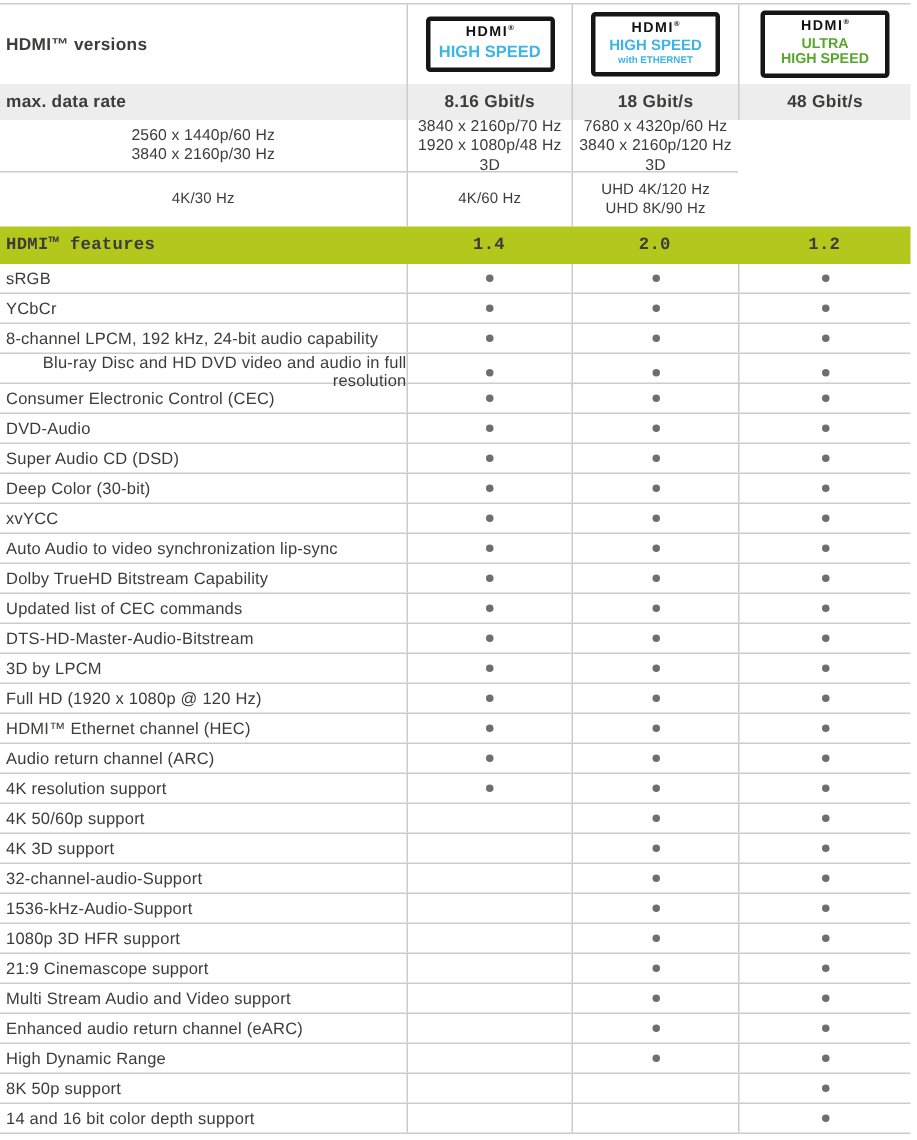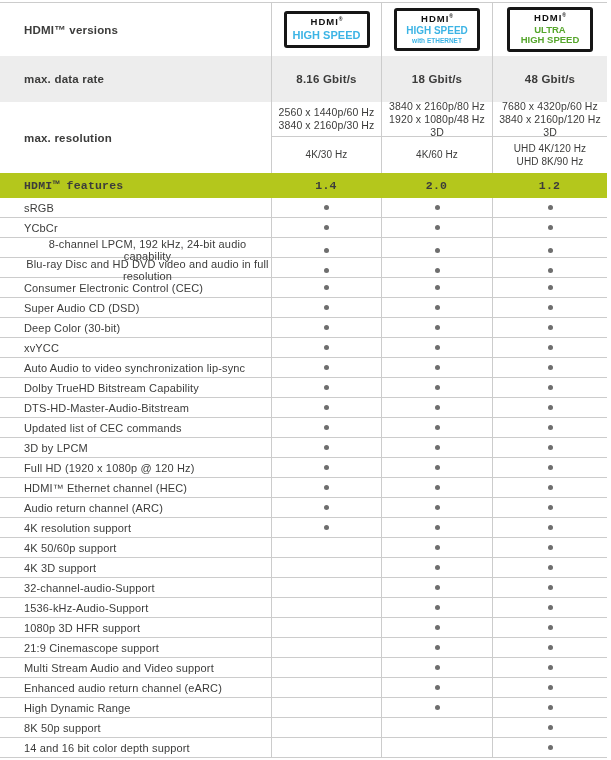--- a/index.html
+++ b/index.html
@@ -18,26 +18,26 @@
     background: #ffffff;
     font-family: "Liberation Sans", sans-serif;
     color: var(--text);
     overflow: hidden;
   }
   body { padding-top: 2px; }
   .table { width: 607px; border-top: 1px solid var(--border); }
 
   .row { display: grid; grid-template-columns: 271px 110px 111px 115px; }
   .cell { display: flex; align-items: center; justify-content: center; text-align: center; }
-  .cell.label { justify-content: flex-start; text-align: center; padding-left: 24px; }
+  .cell.label { justify-content: flex-start; text-align: right; padding-left: 4px; }
   .bordered > .cell + .cell { border-left: 1px solid var(--border); }
 
   
   .row.versions { height: 53px; }
-  .row.datarate { height: 46px; background: var(--gray); }
+  .row.datarate { height: 24px; background: var(--gray); }
   .row.resolution { height: 71px; }
   .row.green { height: 25px; background: var(--green); font-family: Liberation Mono, monospace; }
 
   .hdr-label { font-size: 11.5px; font-weight: bold; letter-spacing: .2px; }
   .val-bold { font-size: 11.5px; font-weight: bold; letter-spacing: .2px; }
 
   
   .badge {
     background: #fff; border: 3px solid var(--bborder); border-radius: 3px;
     width: 86px; padding: 3px 2px 4px; text-align: center; line-height: 1;
@@ -98,33 +98,32 @@
   </div>
 
   <div class="row datarate bordered">
     <div class="cell label hdr-label">max. data rate</div>
     <div class="cell val-bold">8.16 Gbit/s</div>
     <div class="cell val-bold">18 Gbit/s</div>
     <div class="cell val-bold">48 Gbit/s</div>
   </div>
 
   <div class="row resolution bordered">
-    <div class="cell label hdr-label">max. resolution</div>
     <div class="cell res-cell">
       <div class="res-a">
         <div>2560 x 1440p/60 Hz</div>
         <div>3840 x 2160p/30 Hz</div>
       </div>
       <div class="res-b">
         <div>4K/30 Hz</div>
       </div>
     </div>
     <div class="cell res-cell">
       <div class="res-a">
-        <div>3840 x 2160p/80 Hz</div>
+        <div>3840 x 2160p/70 Hz</div>
         <div>1920 x 1080p/48 Hz 3D</div>
       </div>
       <div class="res-b">
         <div>4K/60 Hz</div>
       </div>
     </div>
     <div class="cell res-cell">
       <div class="res-a">
         <div>7680 x 4320p/60 Hz</div>
         <div>3840 x 2160p/120 Hz 3D</div>
@@ -198,20 +197,32 @@
           <span class="dot"></span>
         </div>
     <div class="cell dot-cell">
           <span class="dot"></span>
         </div>
     <div class="cell dot-cell">
           <span class="dot"></span>
         </div>
   </div>
       <div class="row feature">
+    <div class="cell label feature-label">DVD-Audio</div>
+    <div class="cell dot-cell">
+          <span class="dot"></span>
+        </div>
+    <div class="cell dot-cell">
+          <span class="dot"></span>
+        </div>
+    <div class="cell dot-cell">
+          <span class="dot"></span>
+        </div>
+  </div>
+      <div class="row feature">
     <div class="cell label feature-label">Super Audio CD (DSD)</div>
     <div class="cell dot-cell">
           <span class="dot"></span>
         </div>
     <div class="cell dot-cell">
           <span class="dot"></span>
         </div>
     <div class="cell dot-cell">
           <span class="dot"></span>
         </div>
@@ -258,44 +269,44 @@
           <span class="dot"></span>
         </div>
     <div class="cell dot-cell">
           <span class="dot"></span>
         </div>
     <div class="cell dot-cell">
           <span class="dot"></span>
         </div>
   </div>
       <div class="row feature">
+    <div class="cell label feature-label">Updated list of CEC commands</div>
+    <div class="cell dot-cell">
+          <span class="dot"></span>
+        </div>
+    <div class="cell dot-cell">
+          <span class="dot"></span>
+        </div>
+    <div class="cell dot-cell">
+          <span class="dot"></span>
+        </div>
+  </div>
+      <div class="row feature">
     <div class="cell label feature-label">DTS-HD-Master-Audio-Bitstream</div>
     <div class="cell dot-cell">
           <span class="dot"></span>
         </div>
     <div class="cell dot-cell">
           <span class="dot"></span>
         </div>
     <div class="cell dot-cell">
           <span class="dot"></span>
         </div>
   </div>
       <div class="row feature">
-    <div class="cell label feature-label">Updated list of CEC commands</div>
-    <div class="cell dot-cell">
-          <span class="dot"></span>
-        </div>
-    <div class="cell dot-cell">
-          <span class="dot"></span>
-        </div>
-    <div class="cell dot-cell">
-          <span class="dot"></span>
-        </div>
-  </div>
-      <div class="row feature">
     <div class="cell label feature-label">3D by LPCM</div>
     <div class="cell dot-cell">
           <span class="dot"></span>
         </div>
     <div class="cell dot-cell">
           <span class="dot"></span>
         </div>
     <div class="cell dot-cell">
           <span class="dot"></span>
         </div>

